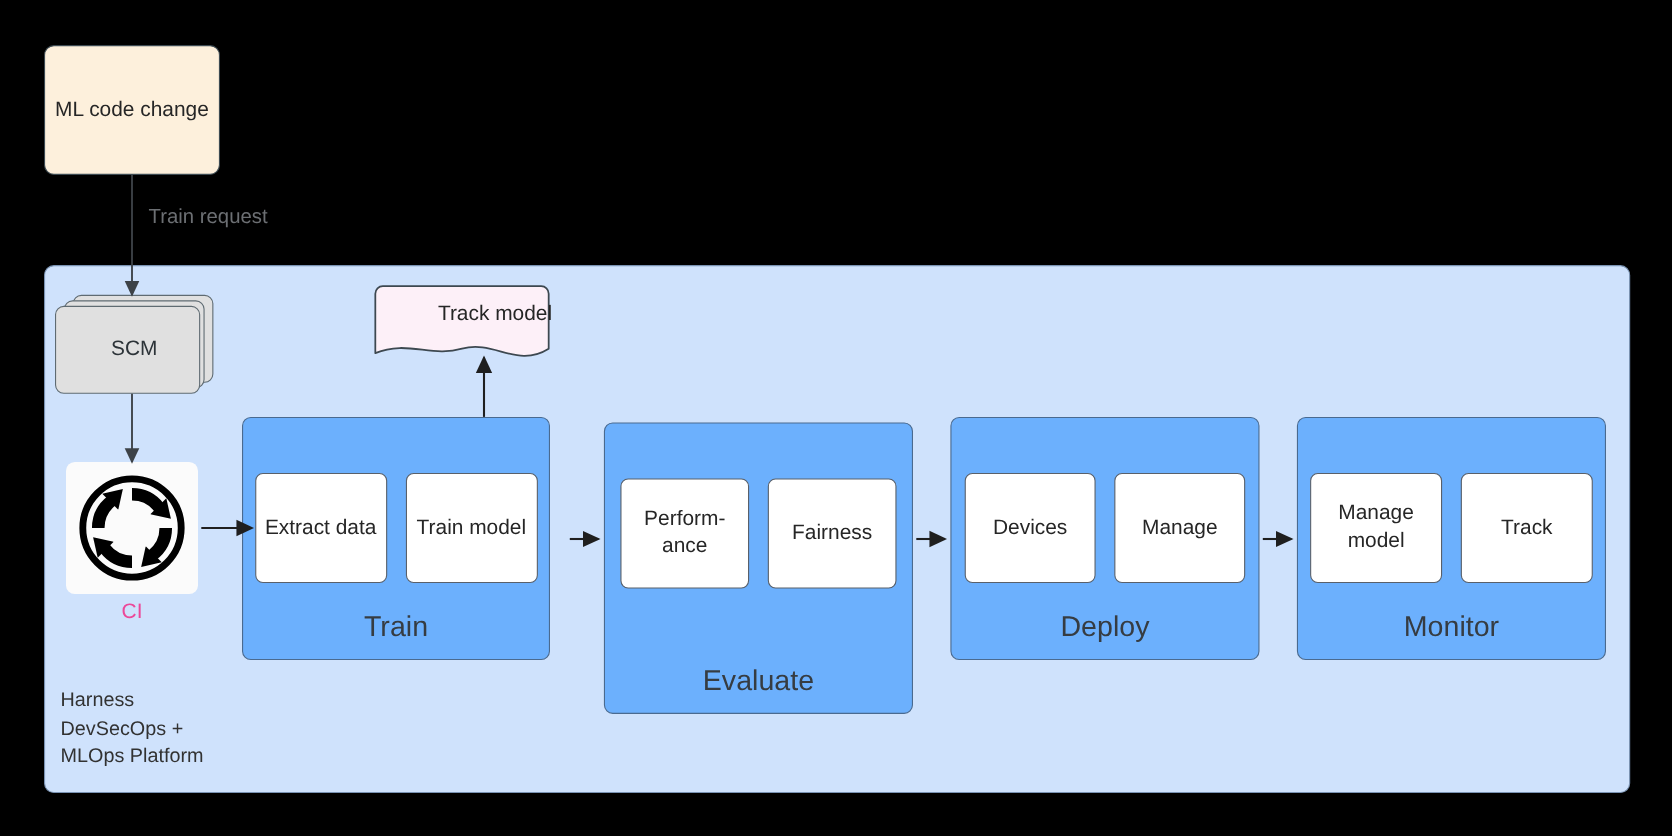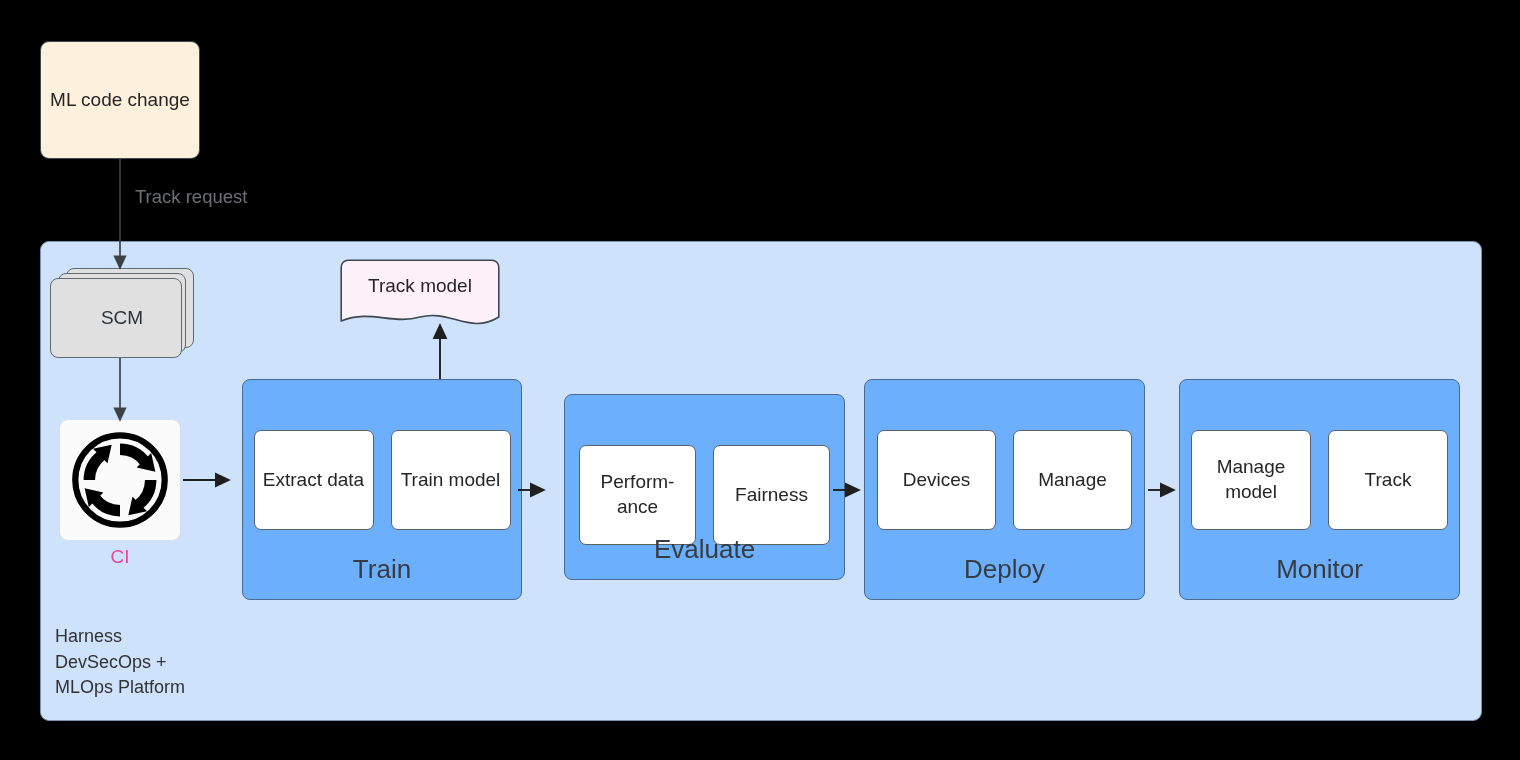--- a/index.html
+++ b/index.html
@@ -130,20 +130,21 @@
     top: 259px;
     width: 160px;
     height: 72px;
   }
   #track-model-doc .doc-label {
     position: absolute;
     left: 0; top: 16px; width: 160px;
     text-align: center;
     font-size: 19px;
     color: #262626;
+    padding-left: 30px;
   }
 
   
   .stage {
     position: absolute;
     box-sizing: border-box;
     background: #6cb0fd;
     border: 1.5px solid #4a6a8f;
     border-radius: 8px;
   }
@@ -175,22 +176,22 @@
     display: flex;
     align-items: center;
     justify-content: center;
     text-align: center;
     font-size: 19px;
     color: #262626;
     line-height: 1.3;
     padding: 0 6px;
   }
 
-  #stage-train    { left: 242px;  top: 379px; width: 280px; height: 221px; }
-  #stage-evaluate { left: 549px;  top: 394px; width: 281px; height: 186px; margin-left: 15px; }
+  #stage-train    { left: 220px;  top: 379px; width: 280px; height: 221px; }
+  #stage-evaluate { left: 549px;  top: 384px; width: 281px; height: 265px; }
   #stage-deploy   { left: 864px;  top: 379px; width: 281px; height: 221px; padding-left: 27px; }
   #stage-monitor  { left: 1179px; top: 379px; width: 281px; height: 221px; }
 
   #stage-train    .card { width: 120px; }
   #stage-evaluate .card { width: 117px; }
   #stage-deploy   .card { width: 119px; }
   #stage-monitor  .card { width: 120px; }
 
   
   #connectors {
@@ -207,21 +208,21 @@
 
   <div id="harness-container"></div>
   <div id="harness-caption">Harness
 DevSecOps +
 MLOps Platform</div>
 
   <div class="node" id="ml-code-change">
     <span>ML code change</span>
   </div>
 
-  <div id="pull-request-label">Track request</div>
+  <div id="pull-request-label">Train request</div>
 
   <div id="scm-stack">
     <div class="sheet sheet-back"></div>
     <div class="sheet sheet-mid"></div>
     <div class="sheet sheet-front">
       <span>SCM</span>
     </div>
   </div>
 
   <div id="ci-tile">

